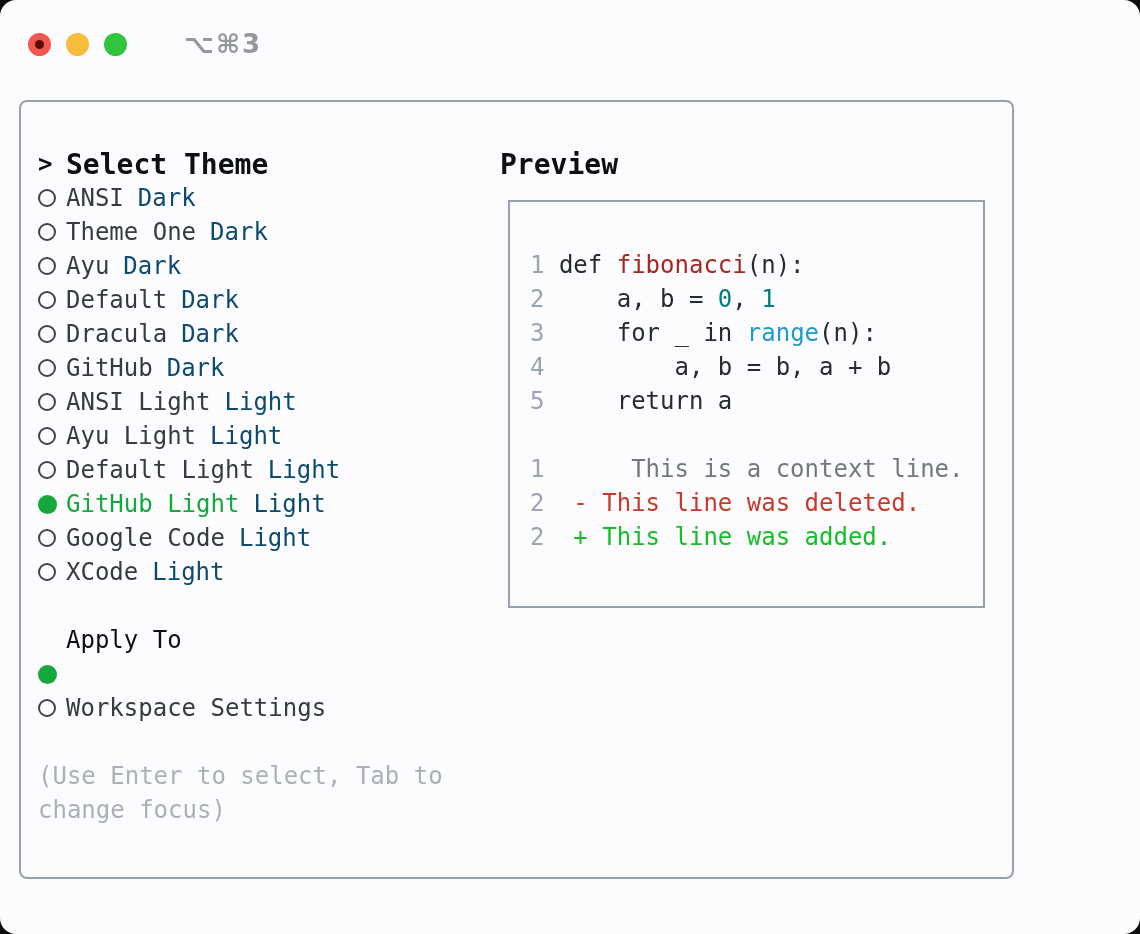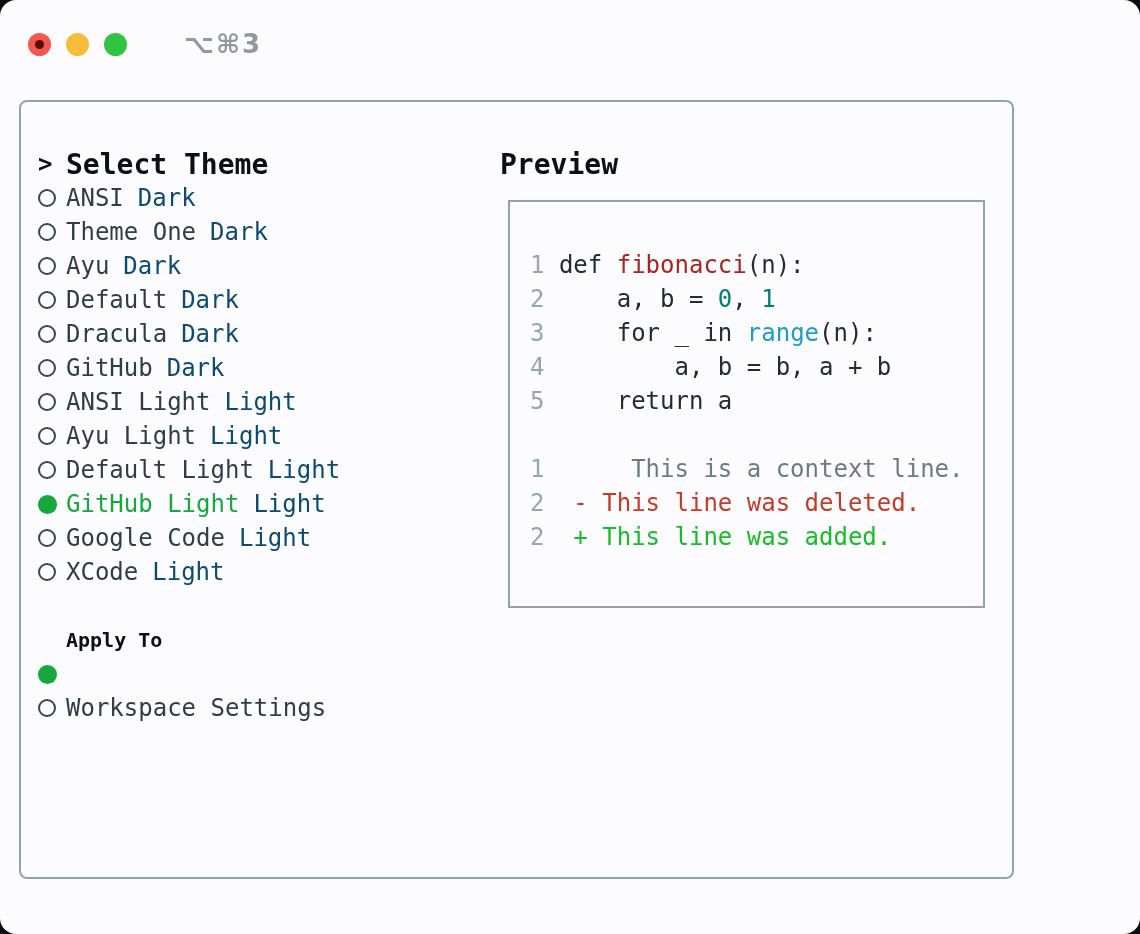--- a/index.html
+++ b/index.html
@@ -21,21 +21,21 @@
     position:absolute;left:19px;top:100px;width:995px;height:779px;
     box-sizing:border-box;border:2px solid #98a1ab;border-radius:8px;
     background:#fcfcfe;display:flex;padding:45px 0 0 17px;
   }
   .left-col{width:452px;flex:none;}
   .right-col{flex:1;}
   .row{height:34px;display:flex;align-items:center;white-space:pre;}
   .mark{width:28px;flex:none;display:flex;align-items:center;}
   .prompt{font-size:24px;font-weight:700;color:#0c0f13;}
   .sec-title{font-size:28px;font-weight:700;color:#0c0f13;}
-  .sec-title2{font-size:20px;font-weight:700;color:#0c0f13;}
+  .sec-title2{font-size:24px;font-weight:400;color:#0c0f13;}
   .ring{width:14px;height:14px;border:2.5px solid #3e454d;border-radius:50%;box-sizing:content-box;}
   .ring.sel{width:19px;height:19px;border:none;background:var(--accent-green);}
   .lbl{font-size:24px;color:#343b43;}
   .lbl.sel{color:var(--accent-green);}
   .tag{font-size:24px;color:#0c4a6e;margin-left:14px;}
   .spacer{height:34px;}
   .help{font-size:24px;line-height:34px;color:#a8b1bb;width:440px;white-space:normal;}
   
   .preview-title-row{padding-left:10px;}
   .preview-box{
@@ -103,20 +103,21 @@
         <span class="sec-title2">Apply To</span>
       </div>
 
       <div id="apply-list">
           <div class="row"><span class="mark"><span class="ring sel"></span></span></div>
           <div class="row"><span class="mark"><span class="ring"></span></span><span class="lbl">Workspace Settings</span></div>
         </div>
 
       <div class="spacer"></div>
 
+      <div class="help">(Use Enter to select, Tab to change focus)</div>
     </div>
 
     <div class="right-col">
       <div class="row preview-title-row">
         <span class="sec-title">Preview</span>
       </div>
       <div class="preview-box">
         <pre id="preview-pre"><span class="ln">1</span> <span class="tok-keyword">def </span><span class="tok-function">fibonacci</span><span class="tok-plain">(n):</span>
 <span class="ln">2</span> <span class="tok-plain">    a, b = </span><span class="tok-number">0</span><span class="tok-plain">, </span><span class="tok-number">1</span>
 <span class="ln">3</span> <span class="tok-plain">    </span><span class="tok-keyword">for</span><span class="tok-plain"> _ </span><span class="tok-keyword">in</span><span class="tok-plain"> </span><span class="tok-builtin">range</span><span class="tok-plain">(n):</span>

